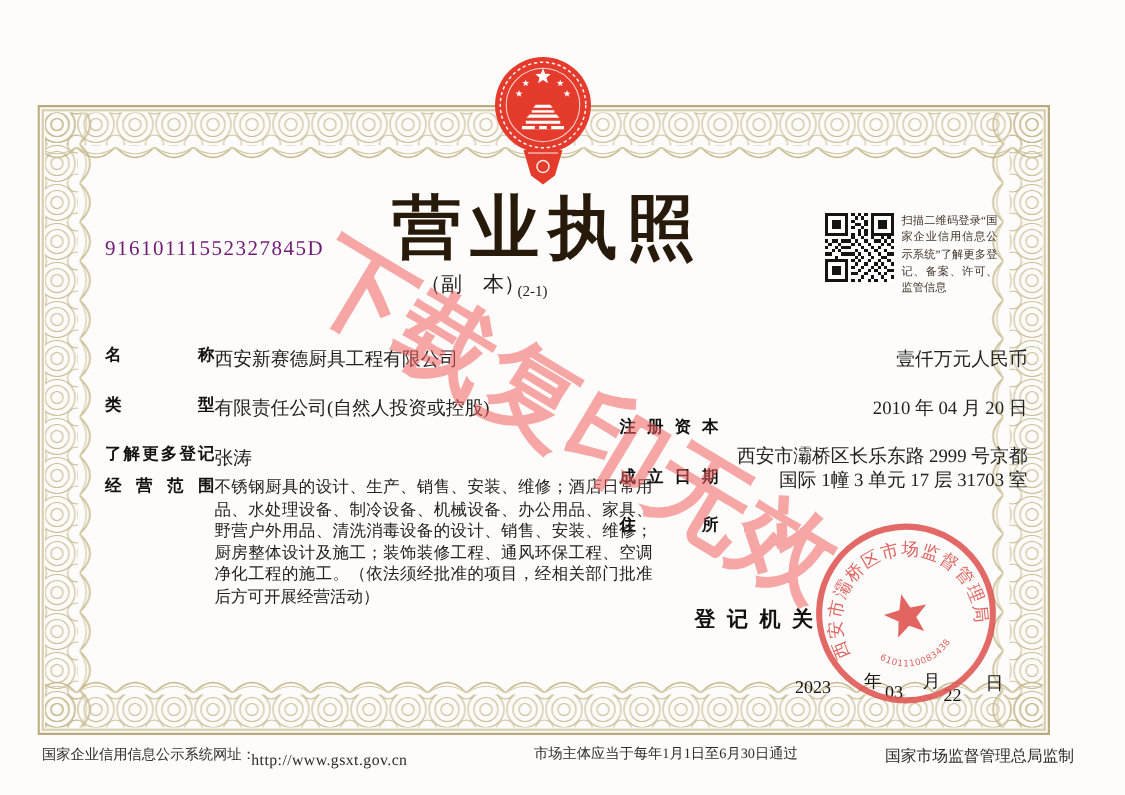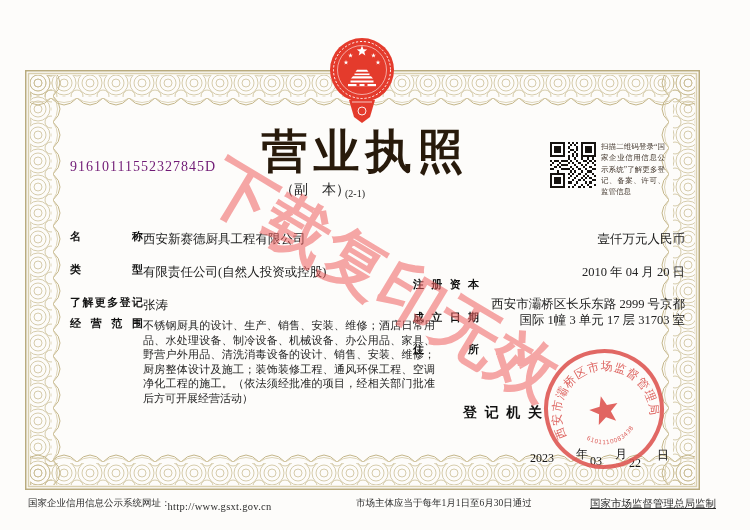--- a/index.html
+++ b/index.html
@@ -45,21 +45,21 @@
     font-size:66px;font-weight:bold;letter-spacing:0px;
     color:rgba(238,95,95,0.55);
     transform:rotate(31deg);transform-origin:0 0;
     font-family:"Liberation Serif","DejaVu Serif",serif;
   }
   
   .footer{font-size:10px;color:#2c2c2c;z-index:2;}
   .f-left{left:28px;top:497px;font-size:9.5px;}
   .f-url{display:inline-block;transform:translate(-3px,4px);font-size:10.5px;letter-spacing:.3px;}
   .f-mid{left:356px;top:497px;width:210px;font-size:9.5px;line-height:12px;}
-  .f-right{left:590px;top:497px;font-size:10.5px;text-decoration:underline;}
+  .f-right{left:590px;top:497px;font-size:10.5px;}
 </style>
 </head>
 <body>
 
 <div class="page">
 
   <svg class="abs frame-svg" width="675" height="420">
     <defs>
       <pattern id="gl" width="26" height="26" patternUnits="userSpaceOnUse">
         <g fill="none" stroke="#c5b78c" stroke-width="0.8" opacity="0.9">

